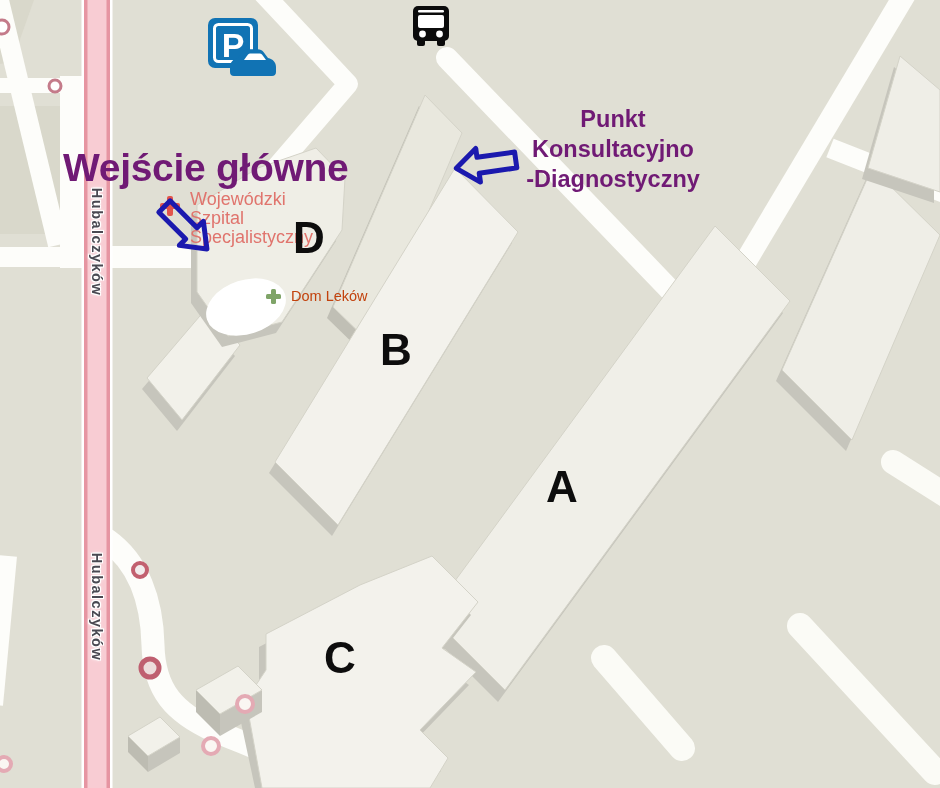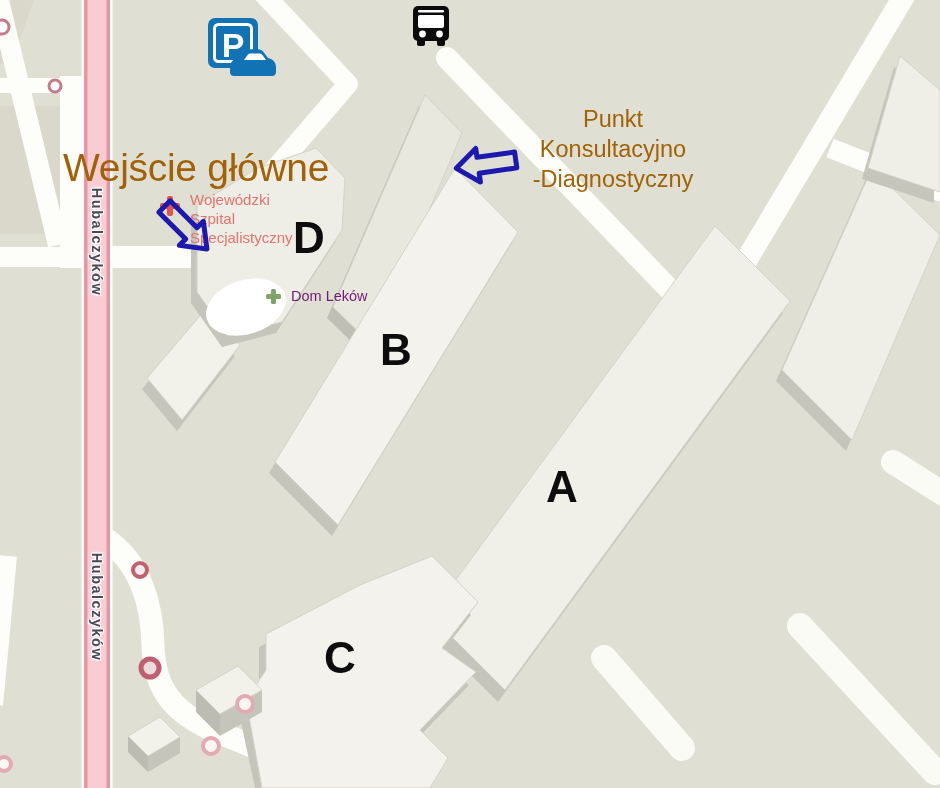--- a/index.html
+++ b/index.html
@@ -13,25 +13,25 @@
     white-space:nowrap;
     text-shadow:-1px -1px 0 #fff,1px -1px 0 #fff,-1px 1px 0 #fff,1px 1px 0 #fff,0 0 3px #fff,0 0 4px #fff;
   }
   .street-label.upper{left:97px;top:242px;transform:translate(-50%,-50%) rotate(90deg);}
   .street-label.lower{left:97px;top:607px;transform:translate(-50%,-50%) rotate(90deg);}
 
   .bldg-label{position:absolute;transform:translate(-50%,-50%);color:#0d0d0d;
     font-size:44px;font-weight:bold;line-height:1;}
 
   .poi-hospital-text{position:absolute;left:190px;top:190px;color:#e0746d;
-    font-size:15px;line-height:19px;white-space:nowrap;}
-  .poi-pharmacy-text{position:absolute;left:291px;top:288px;color:#701a75;
+    font-size:18px;line-height:19px;white-space:nowrap;}
+  .poi-pharmacy-text{position:absolute;left:291px;top:288px;color:#c2410c;
     font-size:14.5px;white-space:nowrap;}
 
-  .ann{position:absolute;color:#a16207;font-weight:normal;}
+  .ann{position:absolute;color:#701a75;font-weight:bold;}
   .ann.entrance{left:63px;top:146px;font-size:39px;letter-spacing:-0.3px;white-space:nowrap;}
   .ann.pkd{left:613px;top:104px;transform:translateX(-50%);text-align:center;
     font-size:23.5px;line-height:30px;white-space:nowrap;}
 
   .arrow{position:absolute;}
   .arrow.left{left:452px;top:142px;transform:rotate(-8deg);}
   .arrow.se{left:150px;top:205px;transform:rotate(-135deg);}
 
   .icon{position:absolute;}
   .icon.parking{left:204px;top:14px;}

